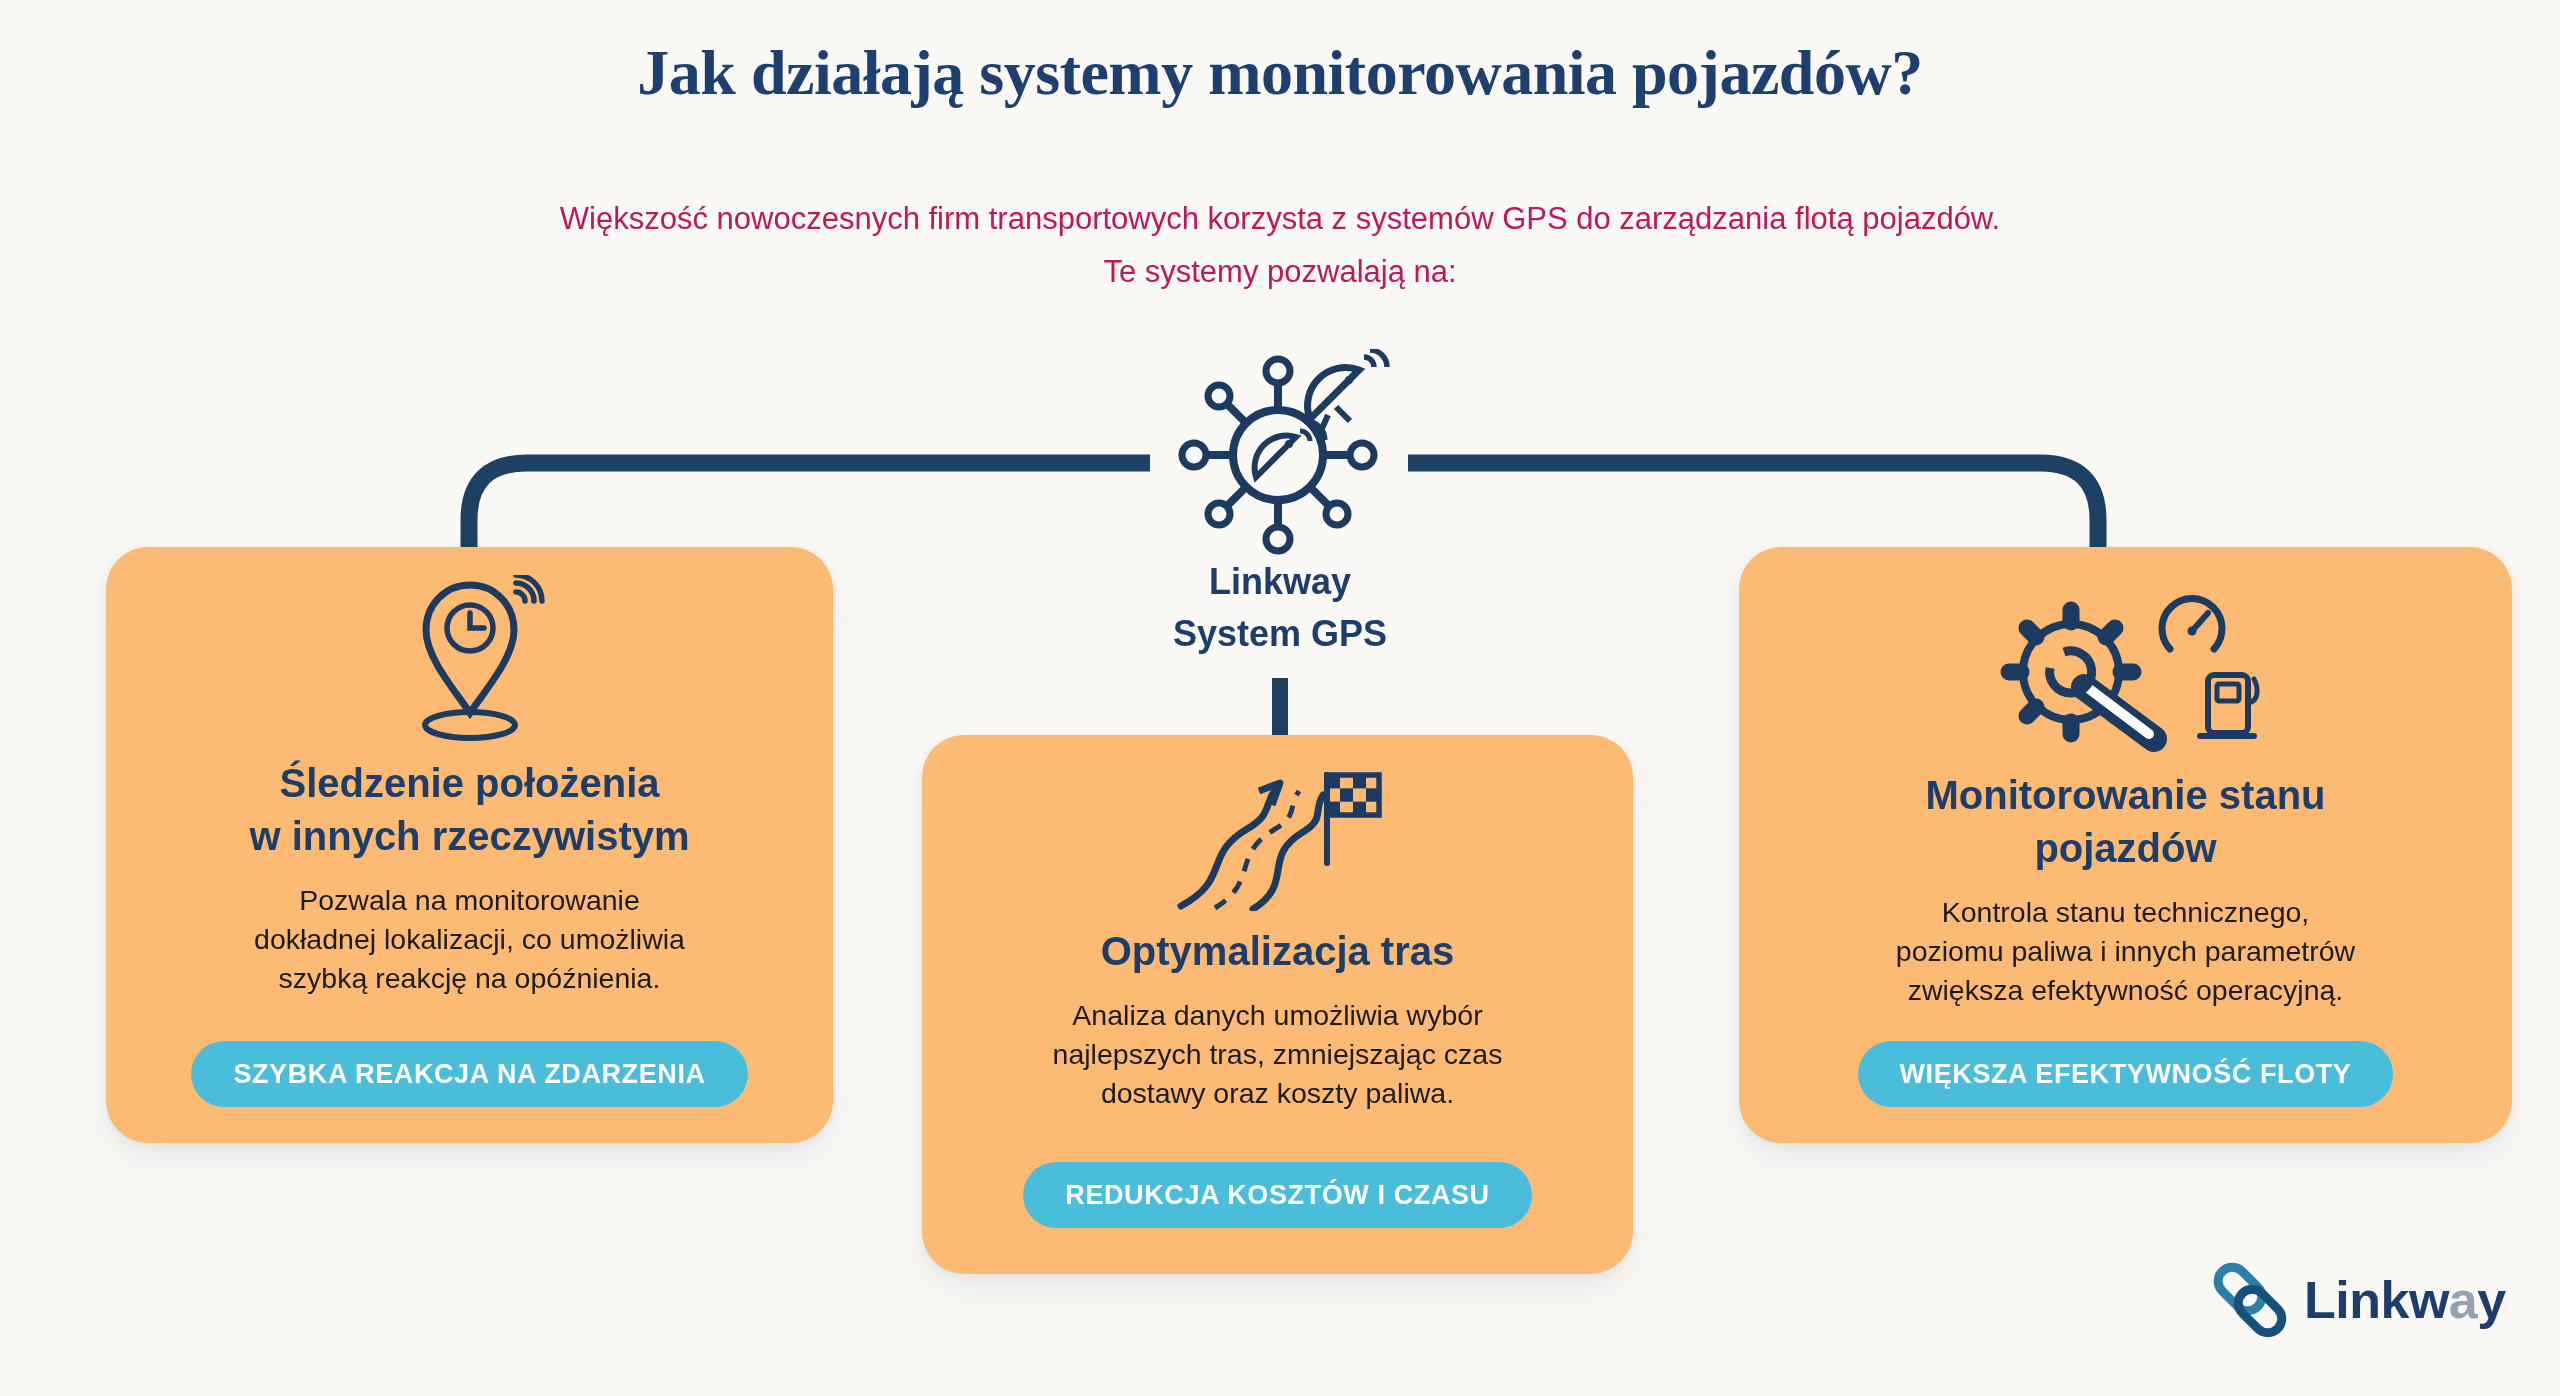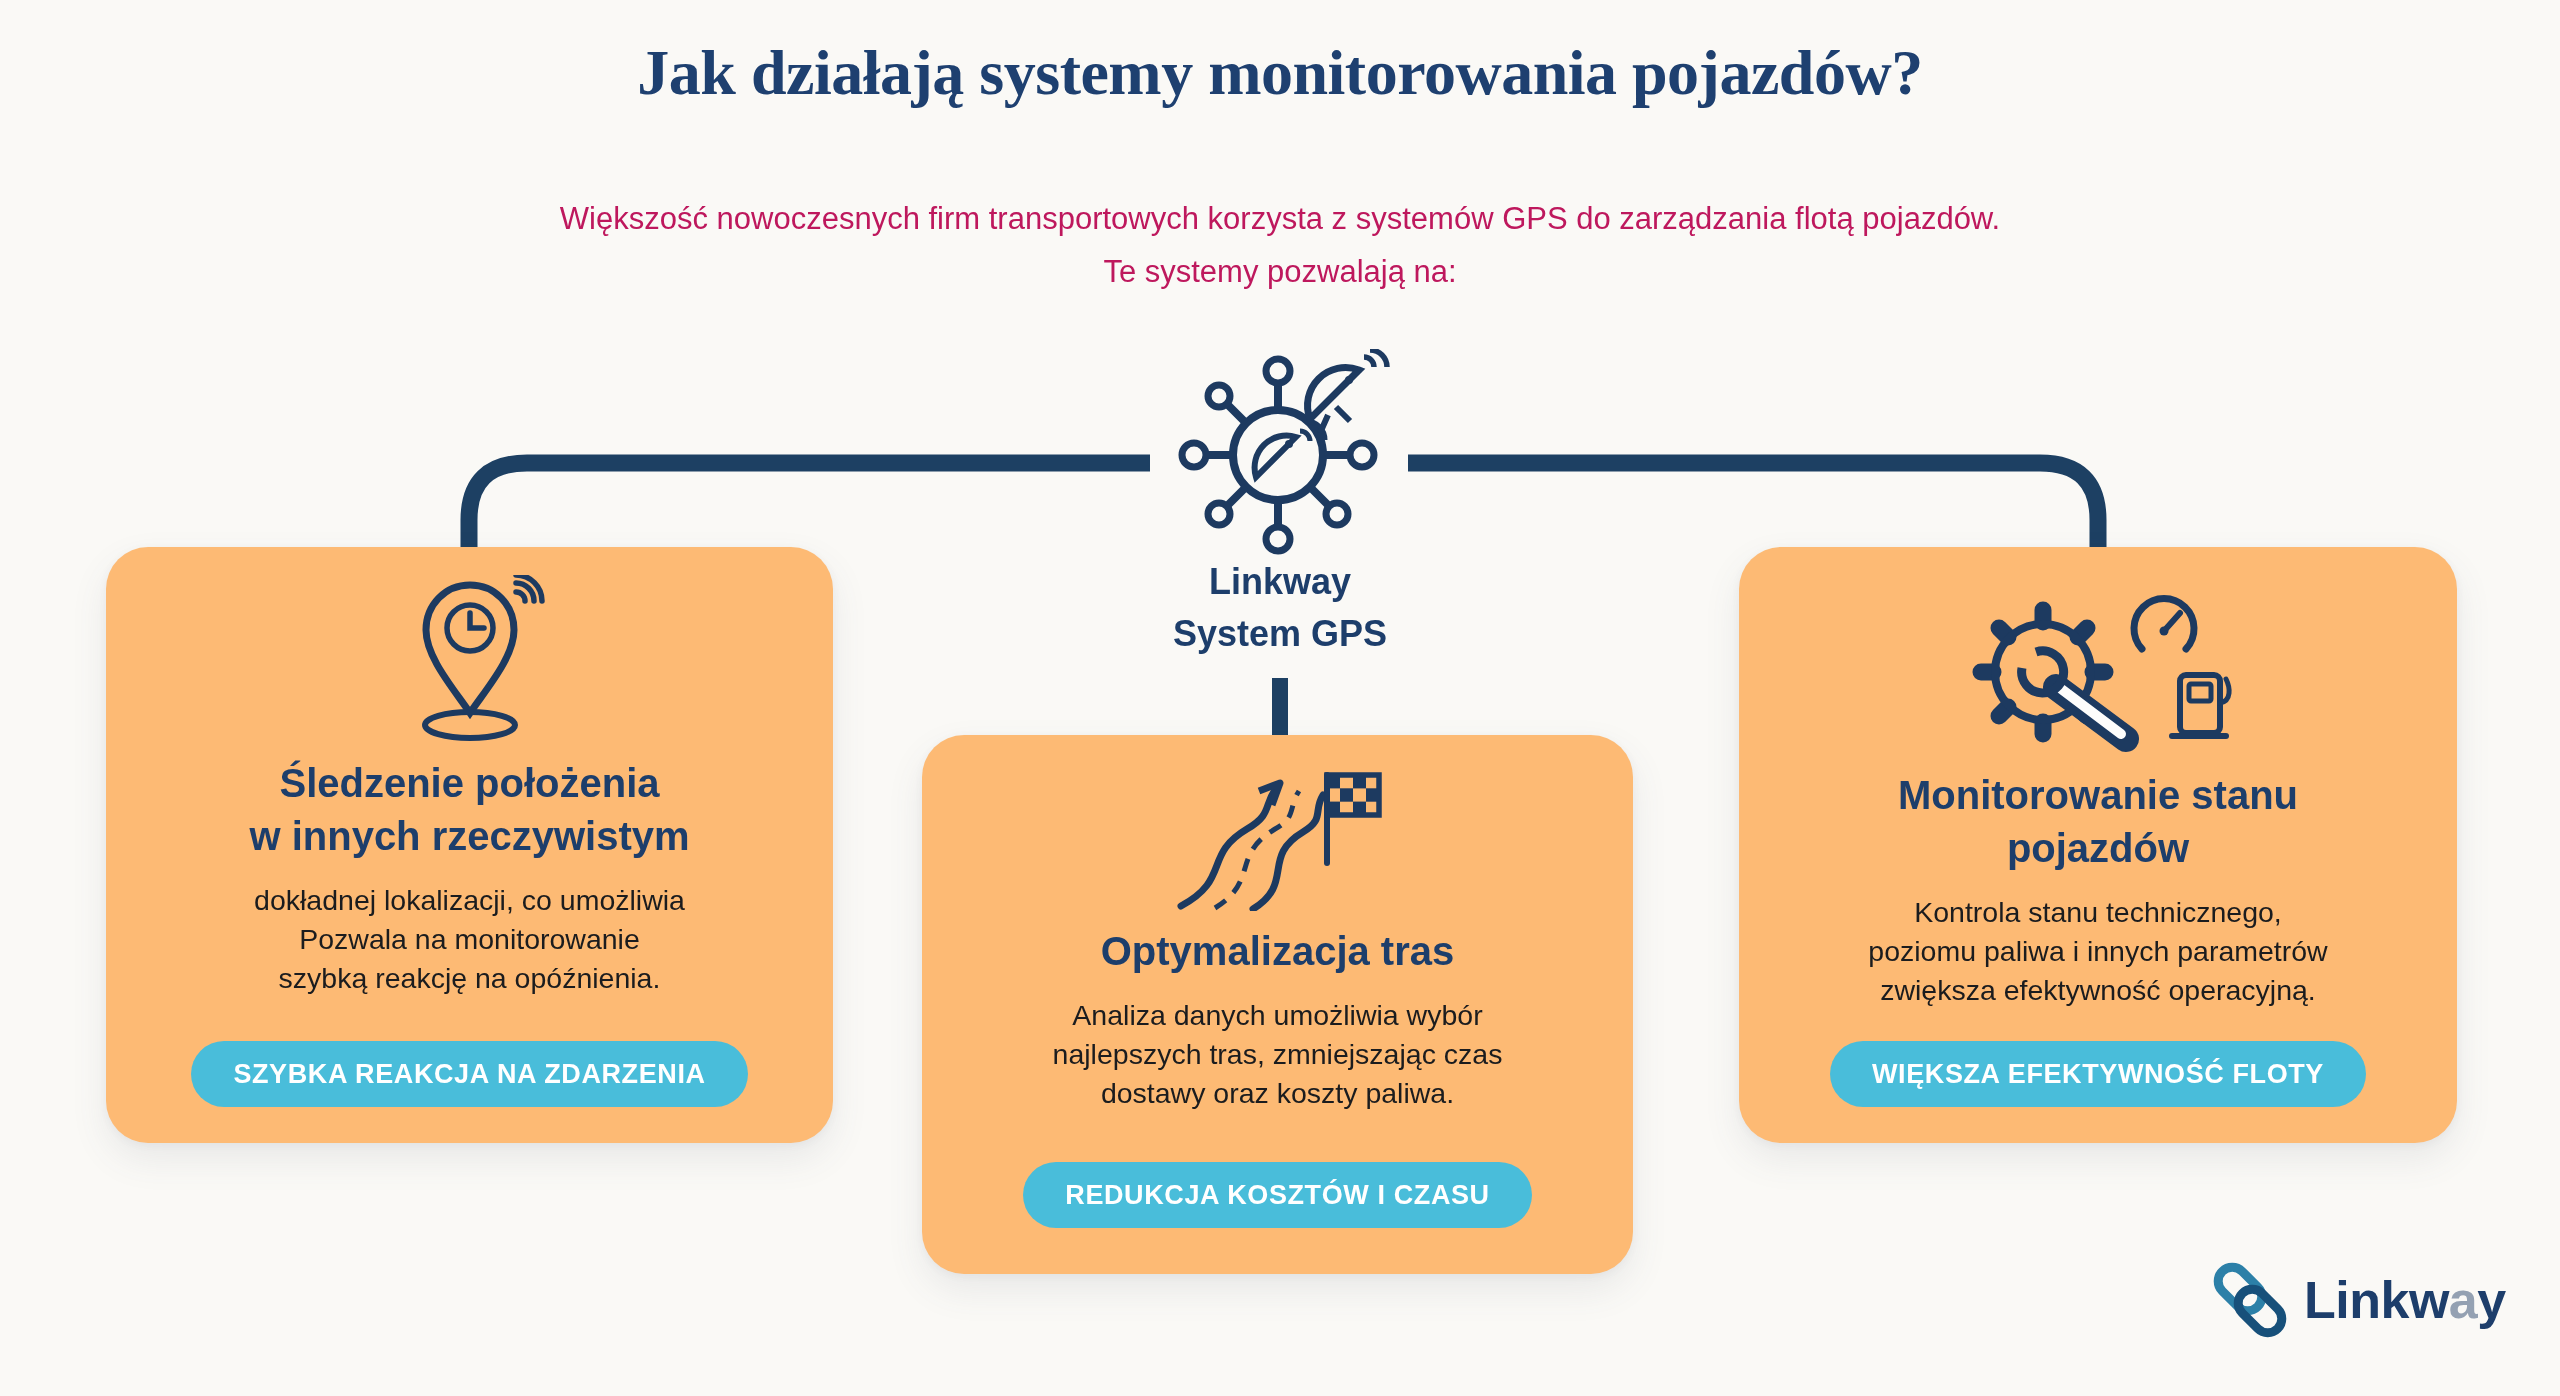--- a/index.html
+++ b/index.html
@@ -25,21 +25,21 @@
     text-align:center; font-size:36px; font-weight:700;
     color:#1d3e6b; line-height:52px;
   }
   .card {
     position:absolute; background:#fdba74; border-radius:42px;
     box-shadow:0 16px 36px rgba(80,90,105,0.10), 0 2px 8px rgba(80,90,105,0.06);
     display:flex; flex-direction:column; align-items:center;
   }
   .card-left  { left:106px;  top:547px; width:727px; height:596px; }
   .card-mid   { left:922px;  top:735px; width:711px; height:539px; }
-  .card-right { left:1739px; top:547px; width:718px; height:596px; }
+  .card-right { left:1739px; top:547px; width:773px; height:596px; }
   .card-iconbox { margin-top:28px; display:flex; align-items:center; justify-content:center; }
   .card-mid .card-iconbox { margin-top:26px; }
   .card-title {
     text-align:center; font-size:40px; font-weight:700;
     color:#1d3e6b; line-height:53px; margin-top:14px;
   }
   .card-body {
     text-align:center; font-size:28.5px; font-weight:400;
     color:#1b1c1e; line-height:39px; margin-top:18px;
   }
@@ -108,22 +108,22 @@
         <path class="st" stroke-width="5.5" stroke-linecap="round" d="M120 38 L120 53 L134 53"></path>
         <path class="st" stroke-width="5.5" stroke-linecap="round" d="M166 17 A9 9 0 0 1 175 26 M166 8 A18 18 0 0 1 184 26 M166 0 A26 26 0 0 1 192 26"></path>
         <ellipse class="st" cx="120" cy="150" rx="45" ry="13" stroke-width="6"></ellipse>
       </svg>
     </div>
     <div class="card-title">
       <div>Śledzenie położenia</div>
       <div>w innych rzeczywistym</div>
     </div>
     <div class="card-body">
+      <div>Pozwala na monitorowanie</div>
       <div>dokładnej lokalizacji, co umożliwia</div>
-      <div>Pozwala na monitorowanie</div>
       <div>szybką reakcję na opóźnienia.</div>
     </div>
     <div class="badge">SZYBKA REAKCJA NA ZDARZENIA</div>
   </div>
 
   <div class="card card-mid">
     <div class="card-iconbox">
       <svg width="250" height="150" viewBox="0 0 250 150">
         <path class="st" stroke-width="7" stroke-linecap="round" d="M28 145 C78 118 50 94 94 68 C120 53 110 44 124 26"></path>
         <path class="st" stroke-width="7" stroke-linecap="round" d="M100 148 C142 122 108 96 150 71 C172 58 160 50 170 34"></path>

